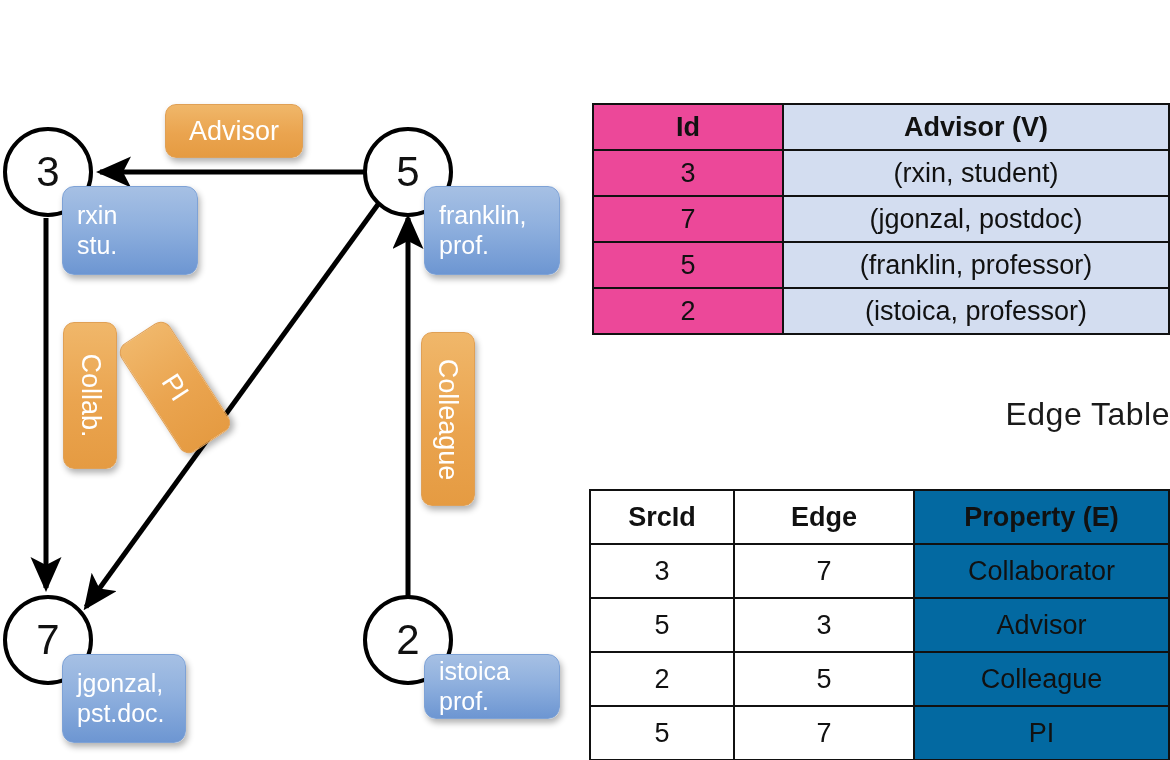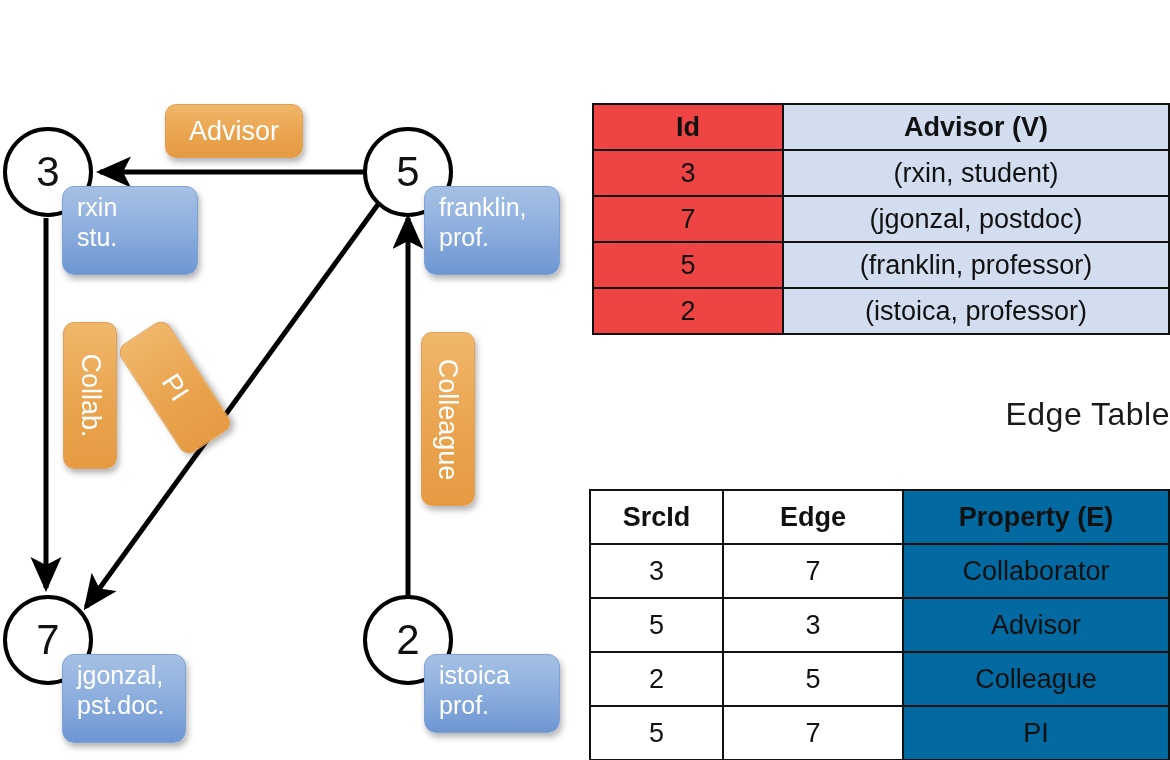--- a/index.html
+++ b/index.html
@@ -31,21 +31,21 @@
     font-size:42px;font-weight:300;color:#111;
     font-family:"Liberation Sans",sans-serif;
     z-index:6;
   }
 
   .propbox{
     position:absolute;border-radius:12px;color:#ffffff;
     font-family:"Liberation Sans",sans-serif;
     box-sizing:border-box;z-index:8;
     box-shadow:2px 4px 6px rgba(0,0,0,0.30);
-    display:flex;flex-direction:column;justify-content:flex-start;
+    display:flex;flex-direction:column;justify-content:center;
   }
   .propbox.blue{
     background:linear-gradient(180deg,#a6c0e4 0%,#8fb0de 45%,#6d96d2 100%);
     border:1px solid #7ea2d6;
     font-size:25px;line-height:1.18;padding:6px 0 6px 14px;
   }
   .propbox.blue span{display:block;}
 
   .labelbox{
     position:absolute;border-radius:11px;color:#ffffff;
@@ -72,26 +72,26 @@
   }
   table.gtable td,table.gtable th{
     border:2px solid #111;text-align:center;color:#111;
     font-weight:400;font-size:27px;padding:0;
     box-sizing:border-box;
   }
   table.gtable th{font-weight:700;}
 
   #vertex-table{left:592px;top:103px;width:578px;}
   #vertex-table th,#vertex-table td{height:46px;}
-  #vertex-table .c-id{width:190px;background:#ef4444;}
+  #vertex-table .c-id{width:190px;background:#ec4899;}
   #vertex-table .c-prop{background:#d3ddf0;}
 
   #edge-table{left:589px;top:489px;width:581px;}
   #edge-table th,#edge-table td{height:54px;}
-  #edge-table .c-src{width:133px;background:#ffffff;}
+  #edge-table .c-src{width:144px;background:#ffffff;}
   #edge-table .c-dst{width:180px;background:#ffffff;}
   #edge-table .c-prop{background:#0369a1;}
 </style>
 </head>
 <body>
 
 <div class="page">
 
 
 
@@ -147,21 +147,21 @@
     <div class="propbox blue" style="left:424px;top:186px;width:136px;height:89px;">
       <span>franklin,</span>
       <span>prof.</span>
     </div>
 
     <div class="propbox blue" style="left:62px;top:654px;width:124px;height:89px;">
       <span>jgonzal,</span>
       <span>pst.doc.</span>
     </div>
 
-    <div class="propbox blue" style="left:424px;top:654px;width:136px;height:79px;">
+    <div class="propbox blue" style="left:424px;top:654px;width:136px;height:65px;">
       <span>istoica</span>
       <span>prof.</span>
     </div>
 
     <div class="labelbox" style="left:165px;top:104px;width:138px;height:54px;">
       <span>Advisor</span>
     </div>
 
     <div class="labelbox" style="left:63px;top:322px;width:54px;height:147px;">
       <span class="vtext">Collab.</span>

